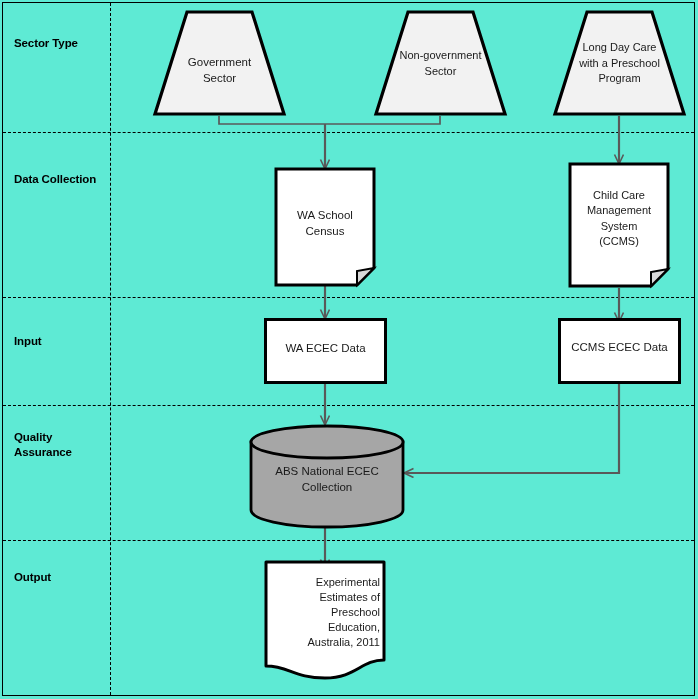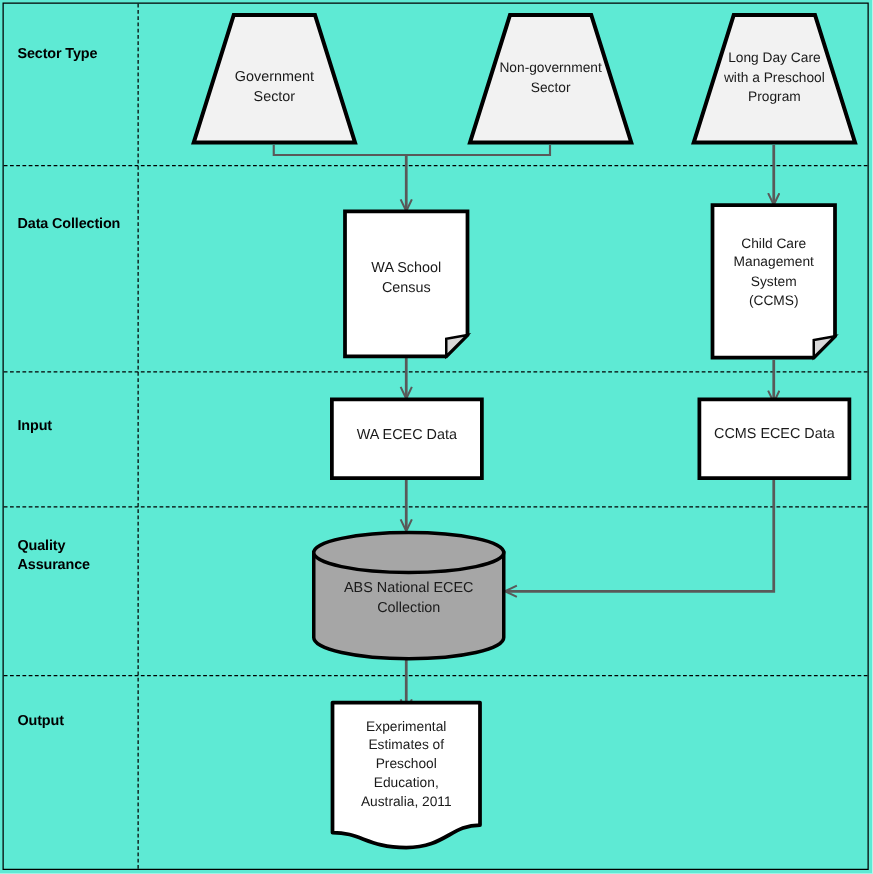--- a/index.html
+++ b/index.html
@@ -202,20 +202,20 @@
       <ellipse cx="78" cy="18" rx="76" ry="16" fill="#a6a6a6" stroke="#000000" stroke-width="2.8"></ellipse>
     </svg>
     <div class="node-text" style="top:53%;">ABS National ECEC
 Collection</div>
   </div>
 
   <div class="node-wrap" style="left:264px; top:560px; width:122px; height:122px;">
     <svg class="svg-node" width="122" height="122" viewBox="0 0 122 122">
       <path d="M2,2 L120,2 L120,100 C97,100 92,118 61,118 C30,118 25,106 2,106 Z" fill="#ffffff" stroke="#000000" stroke-width="3" stroke-linejoin="round"></path>
     </svg>
-    <div class="node-text" style="top:43%; font-size:11px; line-height:15px;">Experimental
+    <div class="node-text" style="top:43%; font-size:11px; line-height:15px;text-align:right;">Experimental
 Estimates of
 Preschool
 Education,
 Australia, 2011</div>
   </div>
 
 </div>
 
 </body></html>

